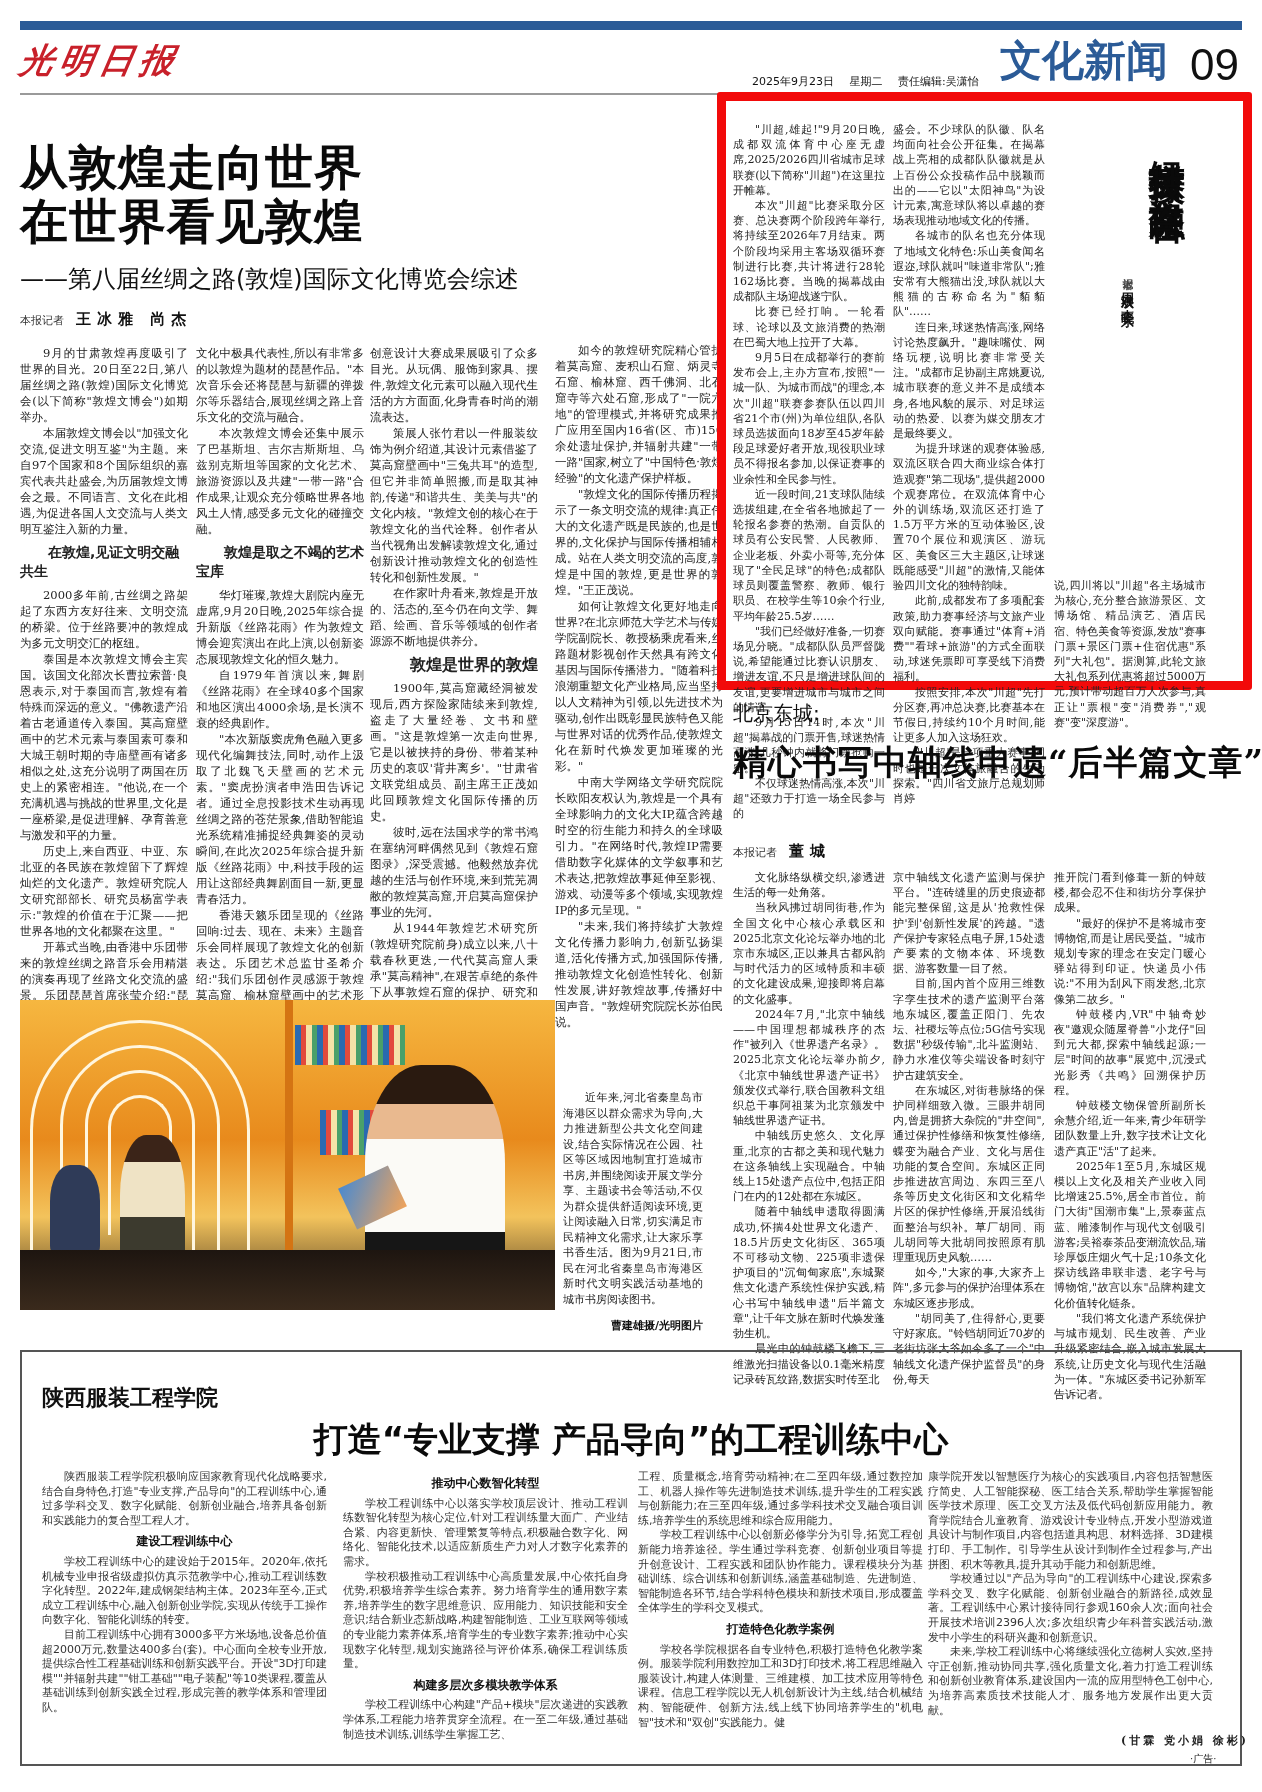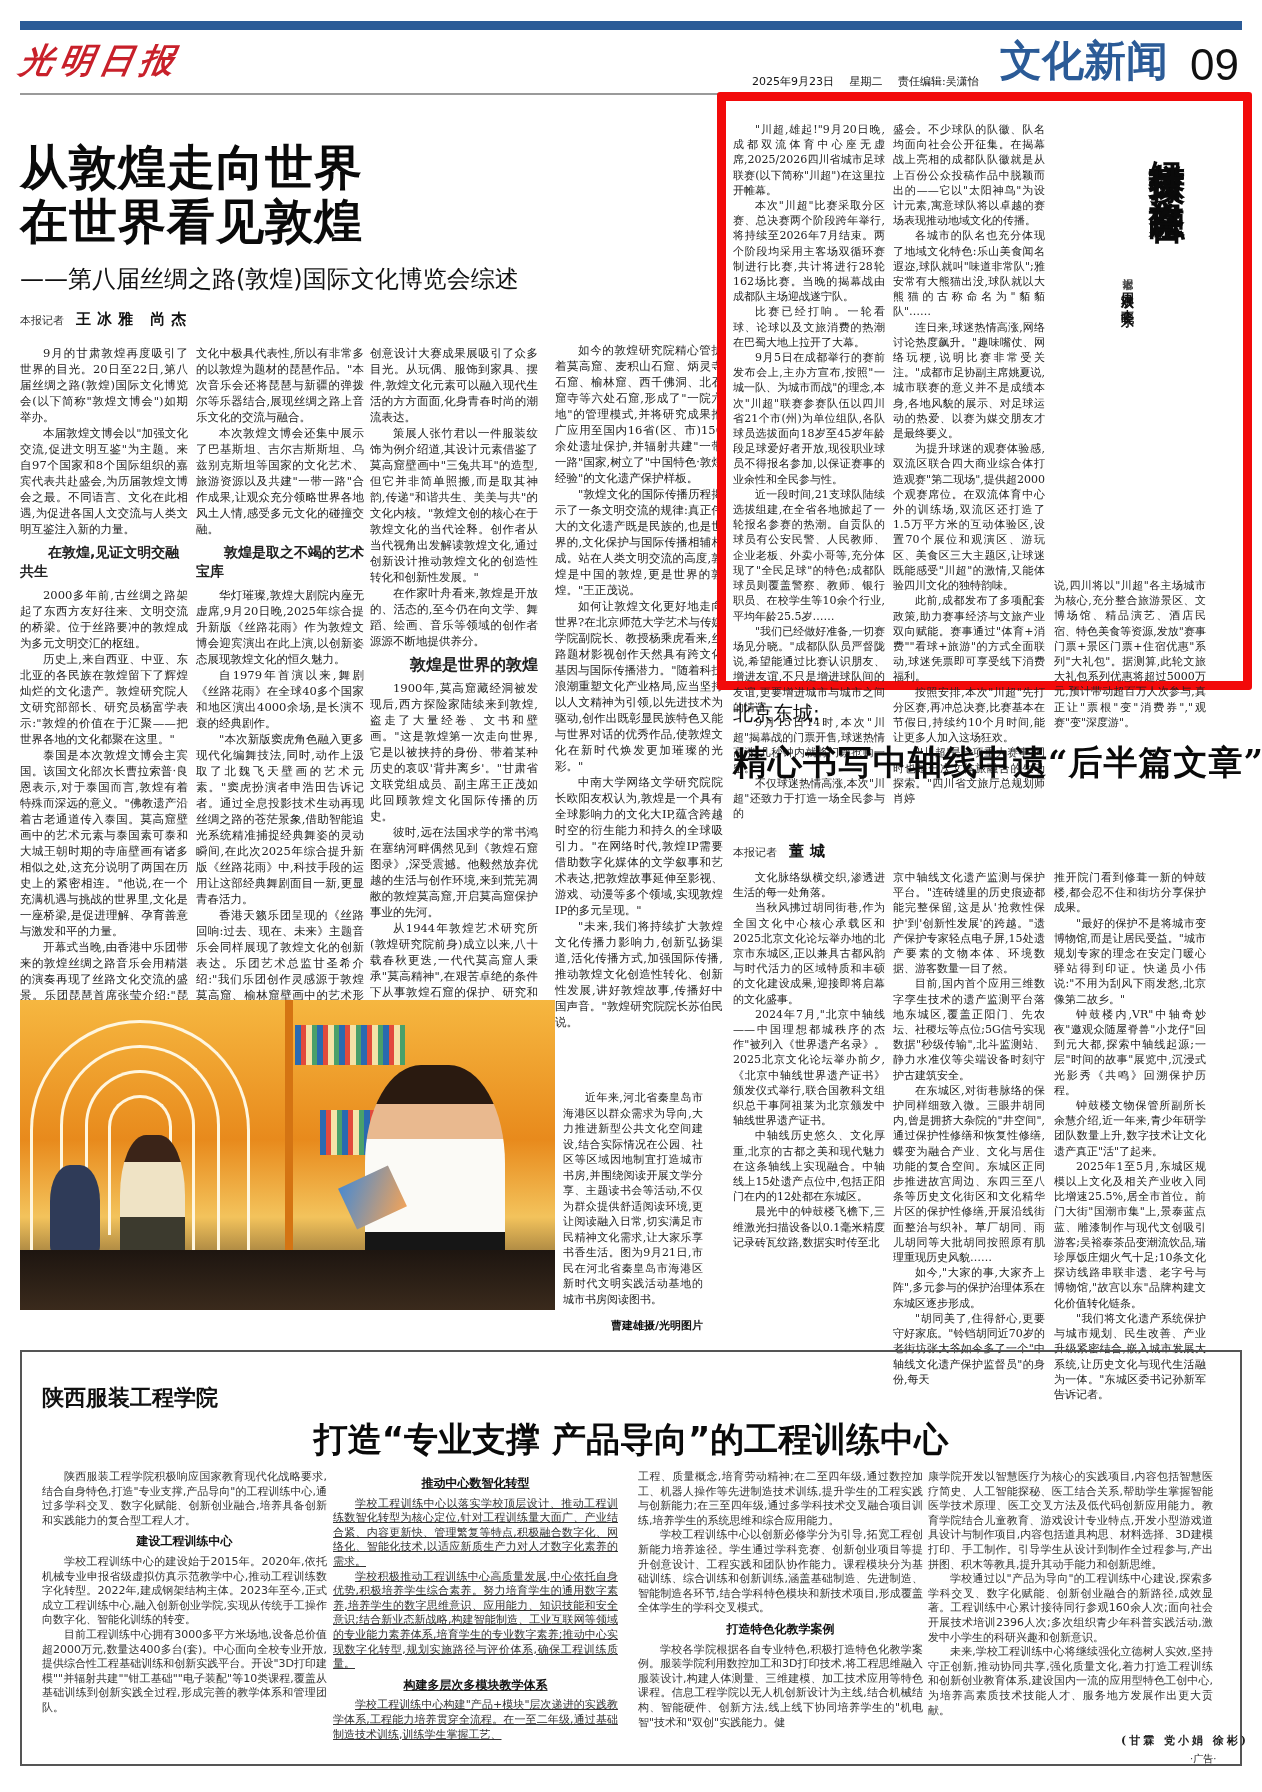--- a/index.html
+++ b/index.html
@@ -64,21 +64,21 @@
   .photo-credit { left: 563px; top: 1283px; width: 140px; text-align: right; font-family: "DejaVu Sans", sans-serif; font-weight: bold; font-size: 11px; color: #111; margin-top: 35px; }
 
   
   .ad-box { left: 20px; top: 1350px; width: 1222px; height: 416px; border: 2px solid #555; }
   .ad-org { left: 42px; top: 1383px; font-family: "DejaVu Sans", sans-serif; font-weight: bold; font-size: 22px; color: #111; }
   .ad-headline { left: 20px; top: 1417px; width: 1222px; text-align: center; font-family: "DejaVu Sans", sans-serif; font-weight: bold; font-size: 34px; line-height: 44px; color: #0a0a0a; }
   .ad-col { position: absolute; font-family: "DejaVu Sans", sans-serif; font-size: 11px; line-height: 14.6px; text-align: justify; color: #333; }
   .ad-col p { text-indent: 2em; }
   .ad-col h4 { text-align: center; font-size: 12px; font-weight: bold; margin: 6px 0; color: #111; }
   .ad-col1 { left: 42px; top: 1470px; width: 285px; }
-  .ad-col2 { left: 333px; top: 1470px; width: 285px; text-decoration: underline; }
+  .ad-col2 { left: 343px; top: 1470px; width: 285px; }
   .ad-col3 { left: 638px; top: 1470px; width: 285px; }
   .ad-col4 { left: 928px; top: 1470px; width: 285px; }
   .ad-sign { left: 964px; top: 1733px; width: 285px; text-align: right; font-family: "DejaVu Serif", serif; font-weight: bold; font-size: 11px; letter-spacing: 3px; color: #222; }
   .ad-label { left: 1190px; top: 1752px; font-family: "DejaVu Serif", serif; font-size: 10px; color: #222; }
 </style>
 </head>
 <body>
 
 <div class="abs top-bar"></div>
 <div class="abs logo">光明日报</div>
@@ -98,22 +98,22 @@
 <div class="abs dh-subtitle">——第八届丝绸之路(敦煌)国际文化博览会综述</div>
 <div class="abs byline dh-byline">
   <span>本报记者</span><b>王冰雅 尚杰</b>
 </div>
 
 <div class="col dh-col1">
   <p>9月的甘肃敦煌再度吸引了世界的目光。20日至22日,第八届丝绸之路(敦煌)国际文化博览会(以下简称"敦煌文博会")如期举办。</p>
   <p>本届敦煌文博会以"加强文化交流,促进文明互鉴"为主题。来自97个国家和8个国际组织的嘉宾代表共赴盛会,为历届敦煌文博会之最。不同语言、文化在此相遇,为促进各国人文交流与人类文明互鉴注入新的力量。</p>
   <h4>在敦煌,见证文明交融共生</h4>
   <p>2000多年前,古丝绸之路架起了东西方友好往来、文明交流的桥梁。位于丝路要冲的敦煌成为多元文明交汇的枢纽。</p>
+  <p>泰国是本次敦煌文博会主宾国。该国文化部次长曹拉索普·良恩表示,对于泰国而言,敦煌有着特殊而深远的意义。"佛教遗产沿着古老通道传入泰国。莫高窟壁画中的艺术元素与泰国素可泰和大城王朝时期的寺庙壁画有诸多相似之处,这充分说明了两国在历史上的紧密相连。"他说,在一个充满机遇与挑战的世界里,文化是一座桥梁,是促进理解、孕育善意与激发和平的力量。</p>
   <p>历史上,来自西亚、中亚、东北亚的各民族在敦煌留下了辉煌灿烂的文化遗产。敦煌研究院人文研究部部长、研究员杨富学表示:"敦煌的价值在于汇聚——把世界各地的文化都聚在这里。"</p>
-  <p>泰国是本次敦煌文博会主宾国。该国文化部次长曹拉索普·良恩表示,对于泰国而言,敦煌有着特殊而深远的意义。"佛教遗产沿着古老通道传入泰国。莫高窟壁画中的艺术元素与泰国素可泰和大城王朝时期的寺庙壁画有诸多相似之处,这充分说明了两国在历史上的紧密相连。"他说,在一个充满机遇与挑战的世界里,文化是一座桥梁,是促进理解、孕育善意与激发和平的力量。</p>
   <p>开幕式当晚,由香港中乐团带来的敦煌丝绸之路音乐会用精湛的演奏再现了丝路文化交流的盛景。乐团琵琶首席张莹介绍:"琵琶最早是沿着丝绸之路传入内地的,与本土弹拨乐器融合后形成现在的形制。也正因为琵琶在敦煌</p>
 </div>
 <div class="col dh-col2">
   <p style="text-indent:0">文化中极具代表性,所以有非常多的以敦煌为题材的琵琶作品。"本次音乐会还将琵琶与新疆的弹拨尔等乐器结合,展现丝绸之路上音乐文化的交流与融合。</p>
   <p>本次敦煌文博会还集中展示了巴基斯坦、吉尔吉斯斯坦、乌兹别克斯坦等国家的文化艺术、旅游资源以及共建"一带一路"合作成果,让观众充分领略世界各地风土人情,感受多元文化的碰撞交融。</p>
   <h4>敦煌是取之不竭的艺术宝库</h4>
   <p>华灯璀璨,敦煌大剧院内座无虚席,9月20日晚,2025年综合提升新版《丝路花雨》作为敦煌文博会迎宾演出在此上演,以创新姿态展现敦煌文化的恒久魅力。</p>
   <p>自1979年首演以来,舞剧《丝路花雨》在全球40多个国家和地区演出4000余场,是长演不衰的经典剧作。</p>
   <p>"本次新版窦虎角色融入更多现代化编舞技法,同时,动作上汲取了北魏飞天壁画的艺术元素。"窦虎扮演者申浩田告诉记者。通过全息投影技术生动再现丝绸之路的苍茫景象,借助智能追光系统精准捕捉经典舞姿的灵动瞬间,在此次2025年综合提升新版《丝路花雨》中,科技手段的运用让这部经典舞剧面目一新,更显青春活力。</p>
   <p>香港天籁乐团呈现的《丝路回响:过去、现在、未来》主题音乐会同样展现了敦煌文化的创新表达。乐团艺术总监甘圣希介绍:"我们乐团创作灵感源于敦煌莫高窟、榆林窟壁画中的艺术形象,以敦煌古谱为基础,融入西方音乐编曲形式,力求让听众欣赏敦煌壁画中的韵律之美。"</p>
@@ -171,20 +171,21 @@
 <div class="abs bj-kicker">北京东城:</div>
 <div class="abs bj-headline">精心书写中轴线申遗“后半篇文章”</div>
 <div class="abs byline bj-byline">
   <span>本报记者</span><b>董城</b>
 </div>
 <div class="col bj-col1">
   <p>文化脉络纵横交织,渗透进生活的每一处角落。</p>
   <p>当秋风拂过胡同街巷,作为全国文化中心核心承载区和2025北京文化论坛举办地的北京市东城区,正以兼具古都风韵与时代活力的区域特质和丰硕的文化建设成果,迎接即将启幕的文化盛事。</p>
   <p>2024年7月,"北京中轴线——中国理想都城秩序的杰作"被列入《世界遗产名录》。2025北京文化论坛举办前夕,《北京中轴线世界遗产证书》颁发仪式举行,联合国教科文组织总干事阿祖莱为北京颁发中轴线世界遗产证书。</p>
   <p>中轴线历史悠久、文化厚重,北京的古都之美和现代魅力在这条轴线上实现融合。中轴线上15处遗产点位中,包括正阳门在内的12处都在东城区。</p>
+  <p>随着中轴线申遗取得圆满成功,怀揣4处世界文化遗产、18.5片历史文化街区、365项不可移动文物、225项非遗保护项目的"沉甸甸家底",东城聚焦文化遗产系统性保护实践,精心书写中轴线申遗"后半篇文章",让千年文脉在新时代焕发蓬勃生机。</p>
   <p>晨光中的钟鼓楼飞檐下,三维激光扫描设备以0.1毫米精度记录砖瓦纹路,数据实时传至北</p>
 </div>
 <div class="col bj-col2">
   <p style="text-indent:0">京中轴线文化遗产监测与保护平台。"连砖缝里的历史痕迹都能完整保留,这是从'抢救性保护'到'创新性发展'的跨越。"遗产保护专家轻点电子屏,15处遗产要素的文物本体、环境数据、游客数量一目了然。</p>
   <p>目前,国内首个应用三维数字孪生技术的遗产监测平台落地东城区,覆盖正阳门、先农坛、社稷坛等点位;5G信号实现数据"秒级传输",北斗监测站、静力水准仪等尖端设备时刻守护古建筑安全。</p>
   <p>在东城区,对街巷脉络的保护同样细致入微。三眼井胡同内,曾是拥挤大杂院的"井空间",通过保护性修缮和恢复性修缮,蝶变为融合产业、文化与居住功能的复合空间。东城区正同步推进故宫周边、东四三至八条等历史文化街区和文化精华片区的保护性修缮,开展沿线街面整治与织补。草厂胡同、雨儿胡同等大批胡同按照原有肌理重现历史风貌……</p>
   <p>如今,"大家的事,大家齐上阵",多元参与的保护治理体系在东城区逐步形成。</p>
   <p>"胡同美了,住得舒心,更要守好家底。"铃铛胡同近70岁的老街坊张大爷如今多了一个"中轴线文化遗产保护监督员"的身份,每天</p>
 </div>
 <div class="col bj-col3">

